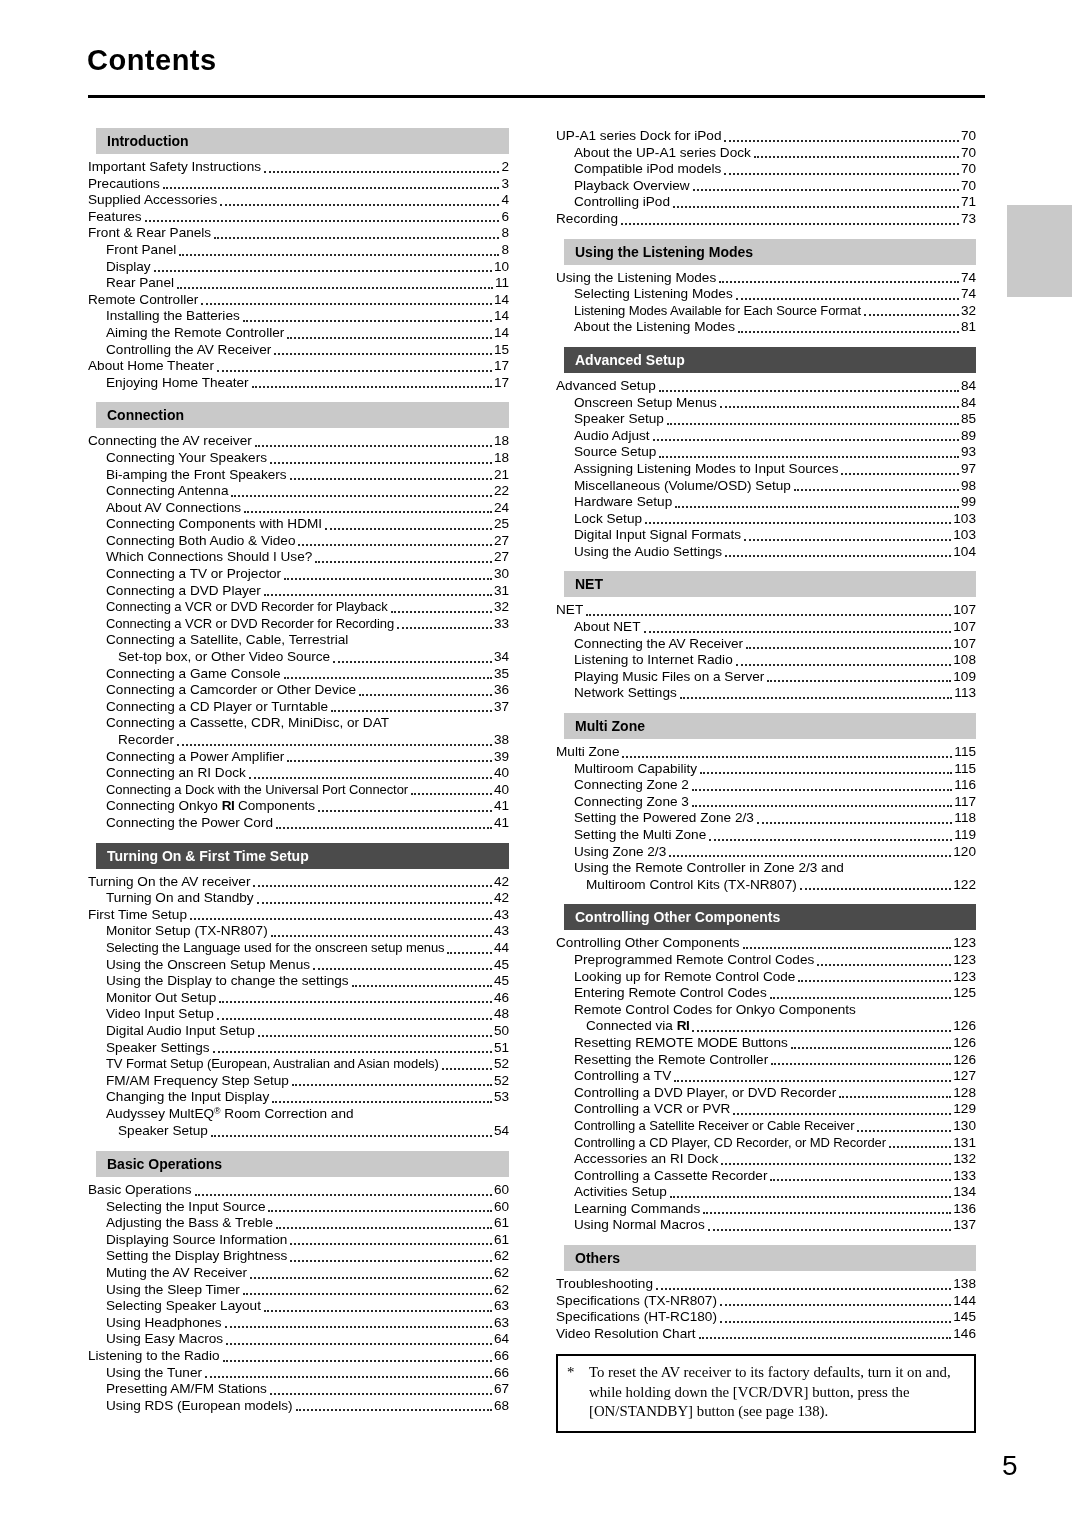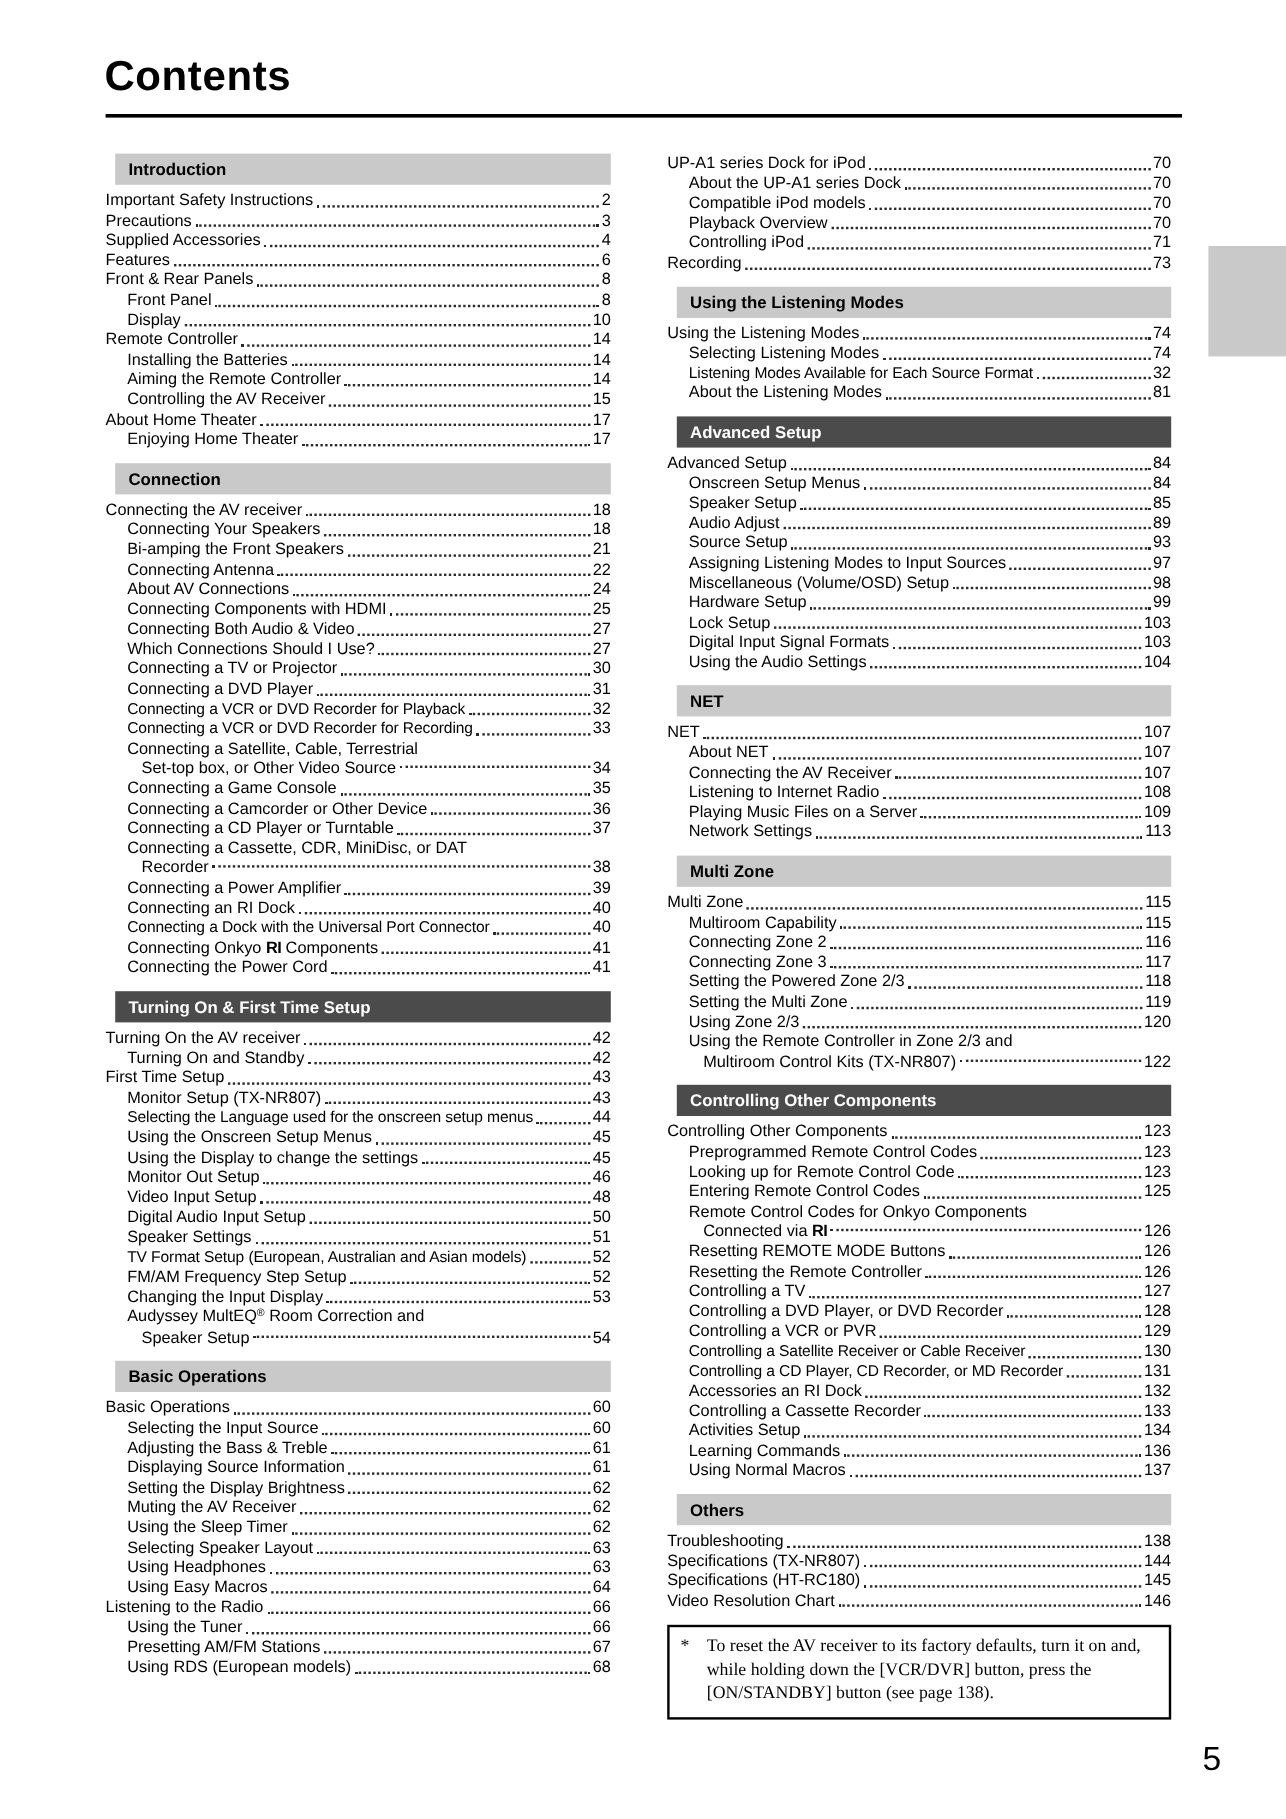--- a/index.html
+++ b/index.html
@@ -3,42 +3,42 @@
 <meta charset="utf-8">
 <style>
   * { margin:0; padding:0; box-sizing:border-box; }
   html, body { background:#ffffff; }
   body {
     width:1072px; height:1516px; position:relative; overflow:hidden;
     font-family:"Liberation Sans","DejaVu Sans",sans-serif; color:#000;
   }
   .title {
     position:absolute; left:87px; top:44px;
-    font-size:35px; font-weight:bold; letter-spacing:0.5px;
+    font-size:29px; font-weight:bold; letter-spacing:0.5px;
   }
   .rule { position:absolute; left:88px; top:95px; width:897px; height:3px; background:#000; }
   .thumb-tab { position:absolute; left:1007px; top:205px; width:65px; height:92px; background:var(--tab,#c9c9c9); }
   .content { position:absolute; left:88px; top:128px; width:888px; display:flex; }
   .col-left  { width:421px; margin-right:47px; }
   .col-right { width:420px; }
   .sec-h {
     font-size:14px; font-weight:bold; line-height:20px;
     padding:3px 0 3px 11px; margin:11px 0 5px 8px;
   }
   .sec-h.light { background:var(--light-bg,#c9c9c9); color:#000; }
   .sec-h.dark  { background:var(--dark-bg,#4b4b4b); color:#fff; }
   .blocks > .sec-h:first-child { margin-top:0; }
   .row { display:flex; align-items:flex-end; font-size:13.6px; line-height:16.6px; }
   .row .lbl { white-space:nowrap; }
   .row .dots { flex:1 1 auto; border-bottom:2px dotted #2a2a2a; margin:0 2px 3px 3px; min-width:6px; }
   .row .pg { white-space:nowrap; }
   .row.condensed .lbl { font-size:13px; letter-spacing:-0.1px; }
   .i0 { padding-left:0; }
   .i1 { padding-left:18px; }
-  .row.cont { padding-left:30px;align-items:center; }
+  .row.cont { padding-left:30px; }
   sup { font-size:65%; vertical-align:baseline; position:relative; top:-0.45em; }
   .ri { font-weight:bold; letter-spacing:-0.5px; }
   .note {
     display:flex; border:2px solid #000; margin-top:12px; padding:7px 9px 9px 9px;
     font-family:"Liberation Serif","DejaVu Serif",serif; font-size:14.8px; line-height:19.5px;
   }
   .note-star { flex:0 0 22px; width:22px; }
   .page-num { position:absolute; left:1002px; top:1450px; font-size:28px; }
 </style>
 </head>
@@ -81,20 +81,25 @@
           <div class="row i1">
             <span class="lbl">Front Panel</span>
             <span class="dots"></span>
             <span class="pg">8</span>
           </div>
           <div class="row i1">
             <span class="lbl">Display</span>
             <span class="dots"></span>
             <span class="pg">10</span>
           </div>
+          <div class="row i1">
+            <span class="lbl">Rear Panel</span>
+            <span class="dots"></span>
+            <span class="pg">11</span>
+          </div>
           <div class="row i0">
             <span class="lbl">Remote Controller</span>
             <span class="dots"></span>
             <span class="pg">14</span>
           </div>
           <div class="row i1">
             <span class="lbl">Installing the Batteries</span>
             <span class="dots"></span>
             <span class="pg">14</span>
           </div>

